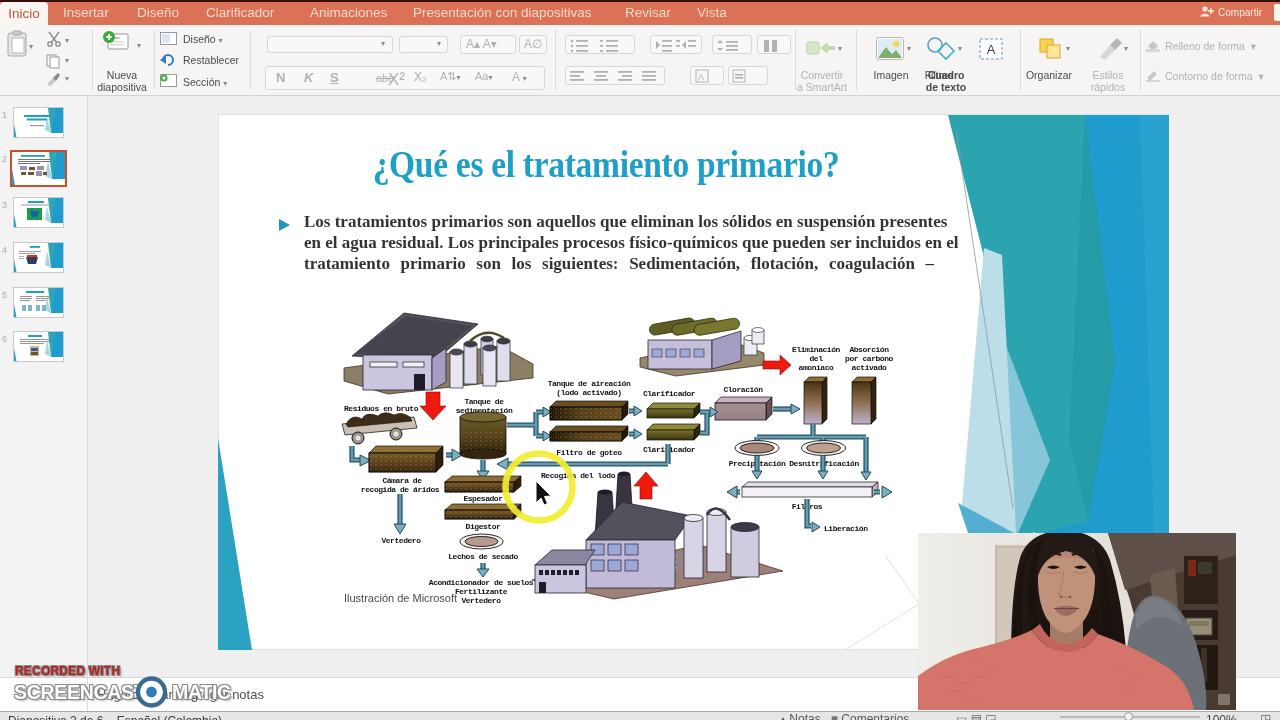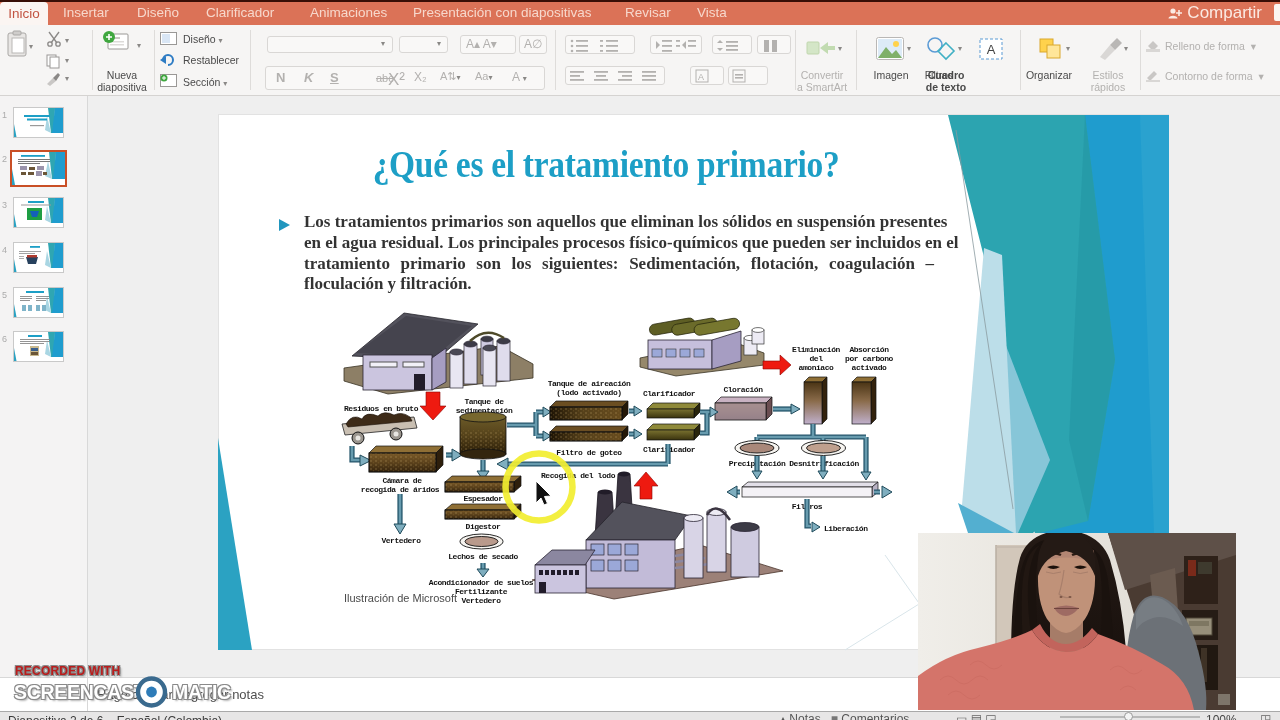--- a/index.html
+++ b/index.html
@@ -4,21 +4,21 @@
 <style>
   * { margin:0; padding:0; box-sizing:border-box; }
   html,body { width:1280px; height:720px; overflow:hidden; font-family:"Liberation Sans",sans-serif; }
   #page { position:relative; width:1280px; height:720px; background:#EFEFEF; overflow:hidden; }
   .abs { position:absolute; }
 
   
   #tabbar { position:absolute; left:0; top:0; width:1280px; height:25px; background:#DB7257; }
   .tab { position:absolute; top:0; height:25px; line-height:26px; color:#F7D8CC; font-size:13.5px; }
   #tab-active { position:absolute; left:0; top:2px; width:48px; height:23px; background:#FBF5F2; border-radius:4px 4px 0 0; color:#C25442; font-size:13.5px; text-align:center; line-height:24px; }
-  #share { position:absolute; right:18px; top:0; height:31px; line-height:26px; color:#FBEAE3; font-size:17px; }
+  #share { position:absolute; right:18px; top:0; height:31px; line-height:26px; color:#FBEAE3; font-size:10px; }
 
   
   #ribbon { position:absolute; left:0; top:25px; width:1280px; height:71px; background:#F6F5F4; border-bottom:1px solid #D5D3D1; }
   .rtext { position:absolute; font-size:10.5px; color:#4A4A4A; text-align:center; }
   .rgray { color:#B3B1AF; }
   .sep { position:absolute; top:5px; height:60px; width:1px; background:#DEDCDA; }
   .caret { color:#8A8886; font-size:8px; }
   .gbtn { position:absolute; border:1px solid #D9D7D5; border-radius:3px; background:#F9F8F7; }
 
   
@@ -415,21 +415,20 @@
     <line x1="1035" y1="532" x2="845" y2="650" stroke="#D9E5EA" stroke-width="1"></line>
     <line x1="885" y1="555" x2="952" y2="650" stroke="#D9E5EA" stroke-width="1"></line>
   </svg>
 
   <div id="stitle">¿Qué es el tratamiento primario?</div>
   <div id="bullet"></div>
   <div id="sbody">
     <div class="jl">Los tratamientos primarios son aquellos que eliminan los sólidos en suspensión presentes</div>
     <div class="jl">en el agua residual. Los principales procesos físico-químicos que pueden ser incluidos en el</div>
     <div class="jl">tratamiento&nbsp;&nbsp;primario&nbsp;&nbsp;son&nbsp;&nbsp;los&nbsp;&nbsp;siguientes:&nbsp;&nbsp;Sedimentación,&nbsp;&nbsp;flotación,&nbsp;&nbsp;coagulación&nbsp;&nbsp;–</div>
-    <div class="ll">floculación y filtración.</div>
   </div>
 
   <svg class="layer" id="diagram" width="1280" height="720" viewBox="0 0 1280 720">
     <defs>
       <pattern id="speck" width="5" height="4" patternUnits="userSpaceOnUse">
         <rect width="5" height="4" fill="none"></rect>
           <circle cx="1" cy="1" r="0.7" fill="#C9A96B" opacity="0.55"></circle>
           <circle cx="3.5" cy="2.8" r="0.55" fill="#8A6A30" opacity="0.5"></circle>
       </pattern>
       <linearGradient id="brown" x1="0" y1="0" x2="0" y2="1">

